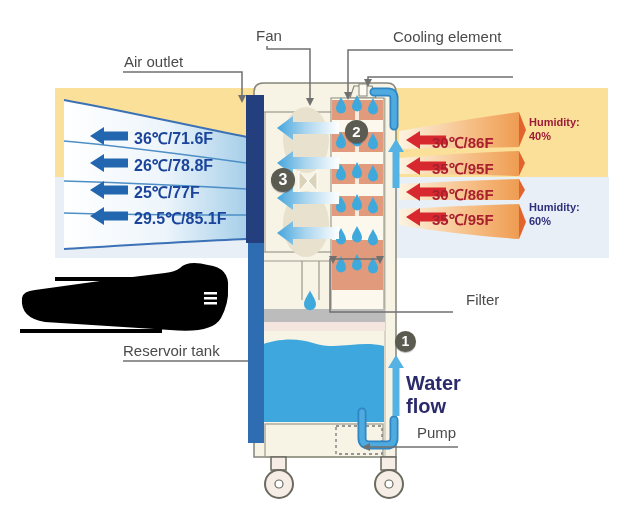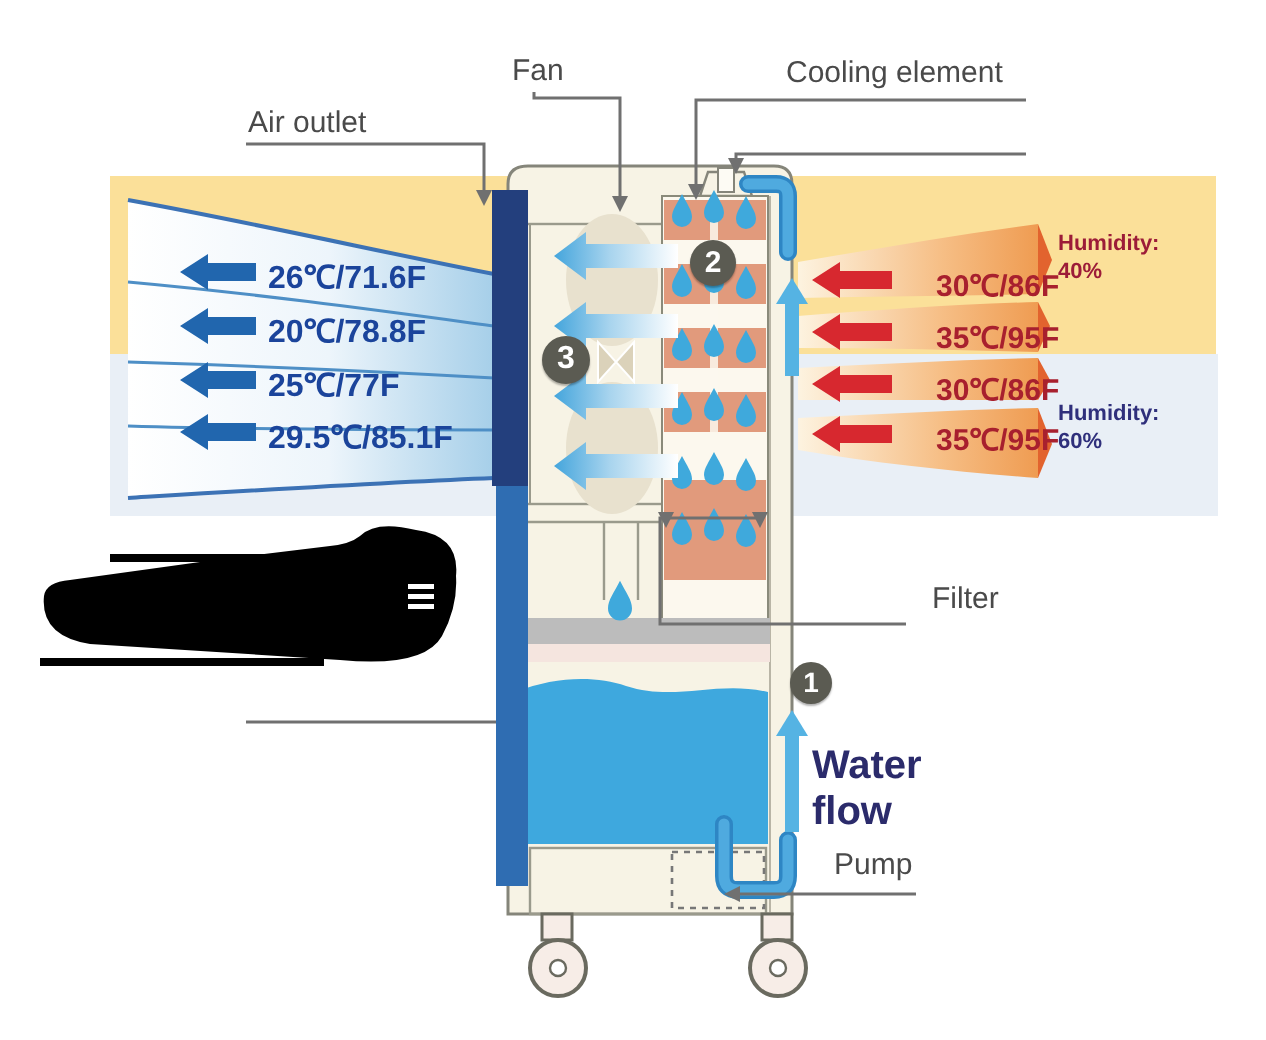--- a/index.html
+++ b/index.html
@@ -4,21 +4,21 @@
 <style>
   html,body{margin:0;padding:0;background:#fff;}
   #stage{position:relative;width:633px;height:520px;background:#ffffff;overflow:hidden;
          font-family:"Liberation Sans",sans-serif;}
   .band{position:absolute;}
   #band-yellow{left:55px;top:88px;width:553px;height:89px;background:#FBE099;}
   #band-blue{left:55px;top:177px;width:554px;height:81px;background:#E9EFF6;}
   svg.layer{position:absolute;left:0;top:0;pointer-events:none;}
   .callout{position:absolute;font-size:15px;color:#4A4A4A;white-space:nowrap;}
   .temp-cold{position:absolute;left:134px;font-size:16px;font-weight:bold;color:#1B449B;white-space:nowrap;}
-  .temp-hot{position:absolute;left:468px;font-size:15px;font-weight:bold;color:#A8202E;white-space:nowrap;}
+  .temp-hot{position:absolute;left:432px;font-size:15px;font-weight:bold;color:#A8202E;white-space:nowrap;}
   .humidity{position:absolute;left:529px;width:86px;font-size:11px;font-weight:bold;line-height:1.25;}
   #humidity-top{top:116px;color:#9C1C38;}
   #humidity-bottom{top:201px;color:#2F2F7B;}
   .badge{position:absolute;background:#5B5B52;color:#fff;border-radius:50%;
          text-align:center;font-weight:bold;box-shadow:0 1px 1px rgba(0,0,0,.3);}
   #badge-2{left:345px;top:120px;width:23px;height:23px;line-height:23px;font-size:15px;}
   #badge-3{left:271px;top:168px;width:24px;height:24px;line-height:24px;font-size:16px;}
   #badge-1{left:395px;top:331px;width:21px;height:21px;line-height:21px;font-size:14px;}
   #water-flow-label{position:absolute;left:406px;top:372px;width:56px;font-size:20px;
                     font-weight:bold;color:#2B2B6B;line-height:1.15;}
@@ -209,24 +209,25 @@
       <polygon points="333,264 329,256 337,256"></polygon>
       <polygon points="380,264 376,256 384,256"></polygon>
       <polygon points="362,447 370,443 370,451"></polygon>
     </g>
   </svg>
 
   <div class="callout" style="left:256px;top:27px;">Fan</div>
   <div class="callout" style="left:393px;top:28px;">Cooling element</div>
   <div class="callout" style="left:124px;top:53px;">Air outlet</div>
   <div class="callout" style="left:430px;top:291px;margin-left:36px;">Filter</div>
+  <div class="callout" style="left:123px;top:342px;">Reservoir tank</div>
   <div class="callout" style="left:417px;top:424px;">Pump</div>
 
-  <div class="temp-cold" style="top:127px;">26℃/71.6F</div>
-  <div class="temp-cold" style="top:154px;">20℃/78.8F</div>
+  <div class="temp-cold" style="top:127px;">36℃/71.6F</div>
+  <div class="temp-cold" style="top:154px;">26℃/78.8F</div>
   <div class="temp-cold" style="top:181px;">25℃/77F</div>
   <div class="temp-cold" style="top:207px;">29.5℃/85.1F</div>
 
   <div class="temp-hot" style="top:132px;">30℃/86F</div>
   <div class="temp-hot" style="top:158px;">35℃/95F</div>
   <div class="temp-hot" style="top:184px;">30℃/86F</div>
   <div class="temp-hot" style="top:209px;">35℃/95F</div>
 
   <div id="humidity-top" class="humidity">
     <span>Humidity:</span><br>

